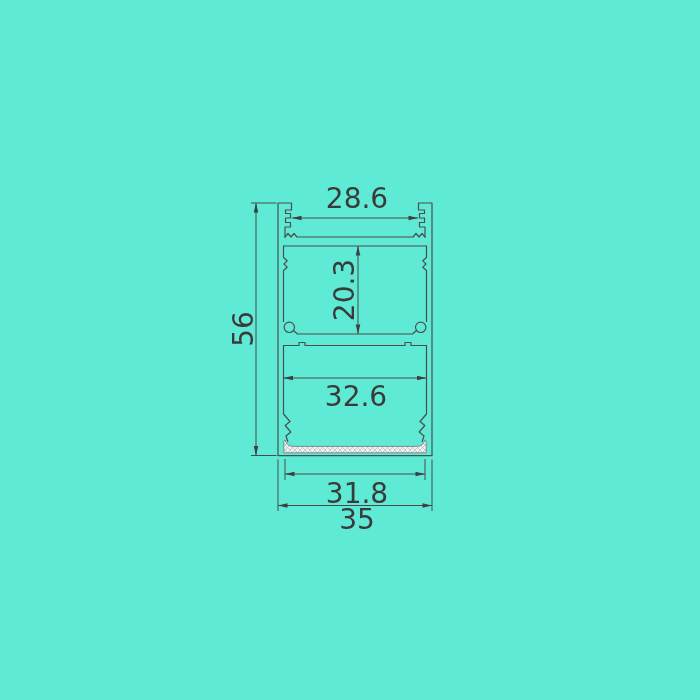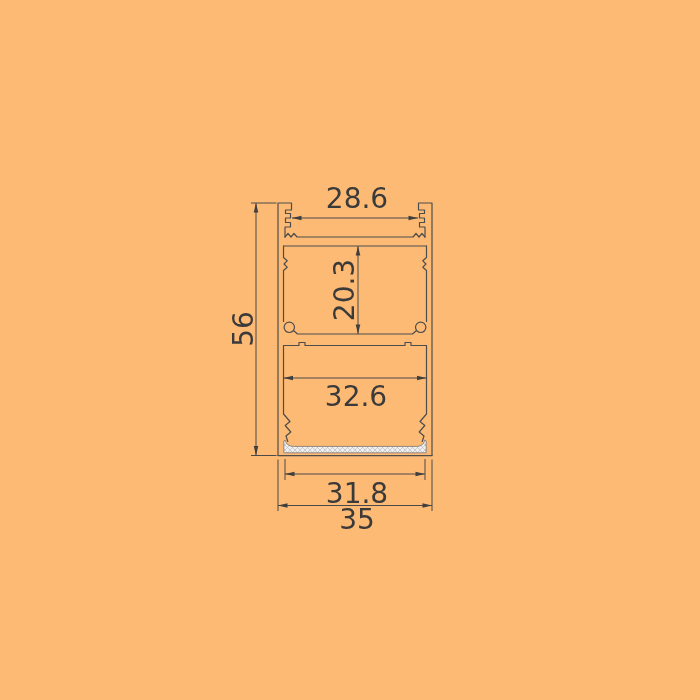--- a/index.html
+++ b/index.html
@@ -1,20 +1,20 @@
 <!DOCTYPE html>
 <html><head>
 <meta charset="utf-8">
 <style>
   html, body { margin: 0; padding: 0; background: #ffffff; }
   .canvas {
     position: relative;
     width: 700px;
     height: 700px;
-    background: #fdba74;
+    background: #5eead4;
     overflow: hidden;
     font-family: "DejaVu Sans", "Liberation Sans", sans-serif;
   }
   svg { position: absolute; left: 0; top: 0; }
   .profile-stroke { stroke: #4d4d4d; stroke-width: 1.2; fill: none; stroke-linejoin: round; stroke-linecap: round; }
   .dim-stroke { stroke: #4a4a4a; stroke-width: 1; fill: none; }
   .dim-arrow { fill: #3f3f3f; stroke: none; }
   .dim-text {
     fill: #3a3a3a;
     font-size: 28px;

